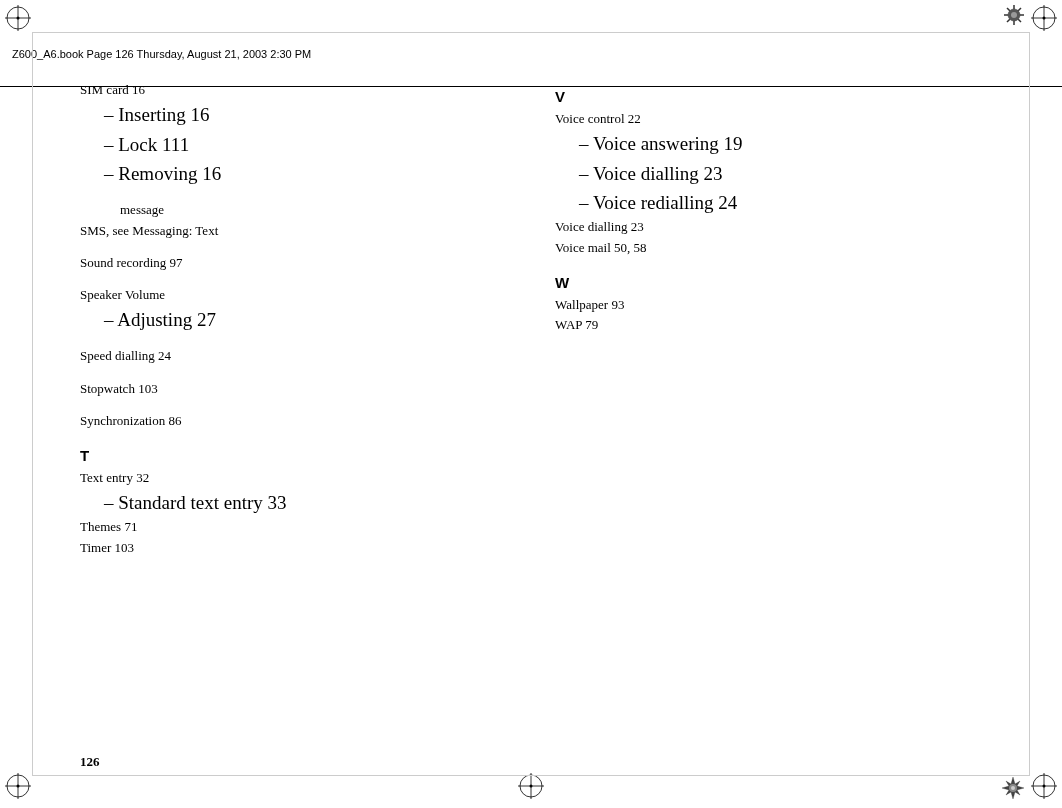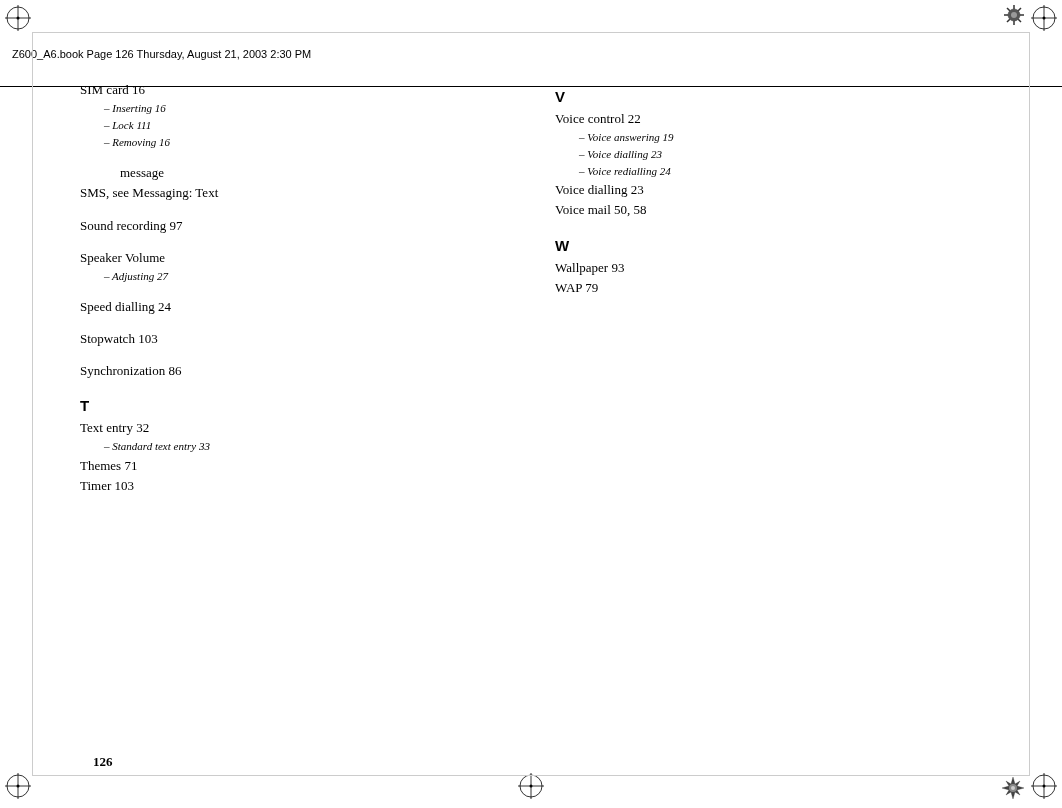--- a/index.html
+++ b/index.html
@@ -85,38 +85,37 @@
     }
 
     .index-entry-main {
       font-size: 13px;
       line-height: 1.55;
     }
 
     .index-entry-sub {
       padding-left: 24px;
       line-height: 1.55;
-      font-size: 11px;
-      font-style: italic;
+      font-size: 19px;
     }
 
     .section-letter {
       font-weight: bold;
       font-size: 15px;
       font-family: Arial, sans-serif;
       margin-bottom: 4px;
       margin-top: 8px;
       display: block;
     }
 
     
     .page-number {
       position: absolute;
       bottom: 38px;
-      left: 93px;
+      left: 80px;
       font-weight: bold;
       font-size: 13px;
     }
 
     
     .starburst {
       position: absolute;
     }
 
     .starburst-tl { top: 3px; left: 3px; }

